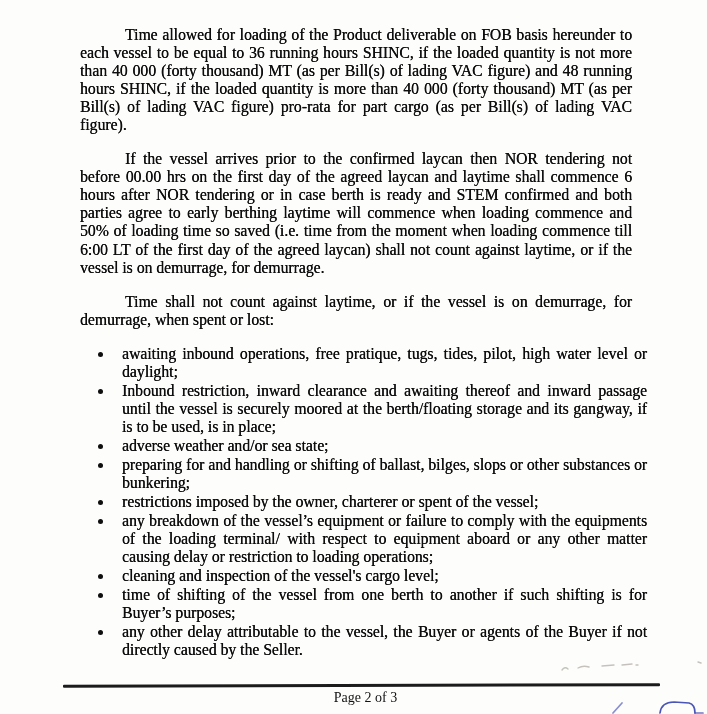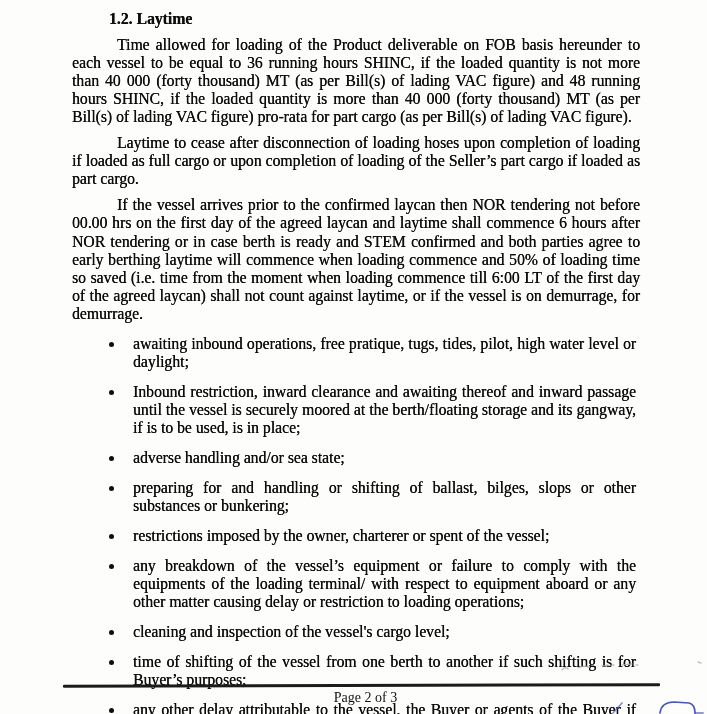--- a/index.html
+++ b/index.html
@@ -24,31 +24,31 @@
     font-size: 15.7px;
     line-height: 18.05px;
     text-shadow: 0.25px 0 0 #0e0e0e; 
   }
   .heading {
     margin: 0 0 0 45px;
     font-size: 15.7px;
     font-weight: bold;
   }
   .para {
-    margin: 8px;
+    margin: 16px;
     text-indent: 45px;
     text-align: justify;
   }
   ul.clauses {
     margin: 0;
     padding: 0 0 0 49px;
     list-style-type: disc;
   }
   ul.clauses li {
-    margin: 12px;
+    margin: 1px;
     padding-left: 8px;
     text-align: justify;
   }
   .footer-rule {
     position: absolute;
     left: 63px;
     top: 684px;
     width: 597px;
     height: 2.6px;
     background: #1b1b1b;
@@ -75,30 +75,29 @@
     left: 600px;
     top: 689px;
   }
 </style>
 </head>
 <body>
 
 <div class="page">
 
   <div class="content">
-    <h3 class="heading">1.2. Laytime</h3>
 
     <p class="para">Time allowed for loading of the Product deliverable on FOB basis hereunder to each vessel to be equal to 36 running hours SHINC, if the loaded quantity is not more than 40 000 (forty thousand) MT (as per Bill(s) of lading VAC figure) and 48 running hours SHINC, if the loaded quantity is more than 40 000 (forty thousand) MT (as per Bill(s) of lading VAC figure) pro-rata for part cargo (as per Bill(s) of lading VAC figure).</p>
-    <p class="para">Laytime to cease after disconnection of loading hoses upon completion of loading if loaded as full cargo or upon completion of loading of the Seller’s part cargo if loaded as part cargo.</p>
     <p class="para">If the vessel arrives prior to the confirmed laycan then NOR tendering not before 00.00 hrs on the first day of the agreed laycan and laytime shall commence 6 hours after NOR tendering or in case berth is ready and STEM confirmed and both parties agree to early berthing laytime will commence when loading commence and 50% of loading time so saved (i.e. time from the moment when loading commence till 6:00 LT of the first day of the agreed laycan) shall not count against laytime, or if the vessel is on demurrage, for demurrage.</p>
+    <p class="para">Time shall not count against laytime, or if the vessel is on demurrage, for demurrage, when spent or lost:</p>
 
     <ul class="clauses">
       <li>awaiting inbound operations, free pratique, tugs, tides, pilot, high water level or daylight;</li>
       <li>Inbound restriction, inward clearance and awaiting thereof and inward passage until the vessel is securely moored at the berth/floating storage and its gangway, if is to be used, is in place;</li>
-      <li>adverse handling and/or sea state;</li>
+      <li>adverse weather and/or sea state;</li>
       <li>preparing for and handling or shifting of ballast, bilges, slops or other substances or bunkering;</li>
       <li>restrictions imposed by the owner, charterer or spent of the vessel;</li>
       <li>any breakdown of the vessel’s equipment or failure to comply with the equipments of the loading terminal/ with respect to equipment aboard or any other matter causing delay or restriction to loading operations;</li>
       <li>cleaning and inspection of the vessel's cargo level;</li>
       <li>time of shifting of the vessel from one berth to another if such shifting is for Buyer’s purposes;</li>
       <li>any other delay attributable to the vessel, the Buyer or agents of the Buyer if not directly caused by the Seller.</li>
     </ul>
   </div>
 
   <svg class="pencil-marks" width="150" height="20" viewBox="0 0 150 20">

